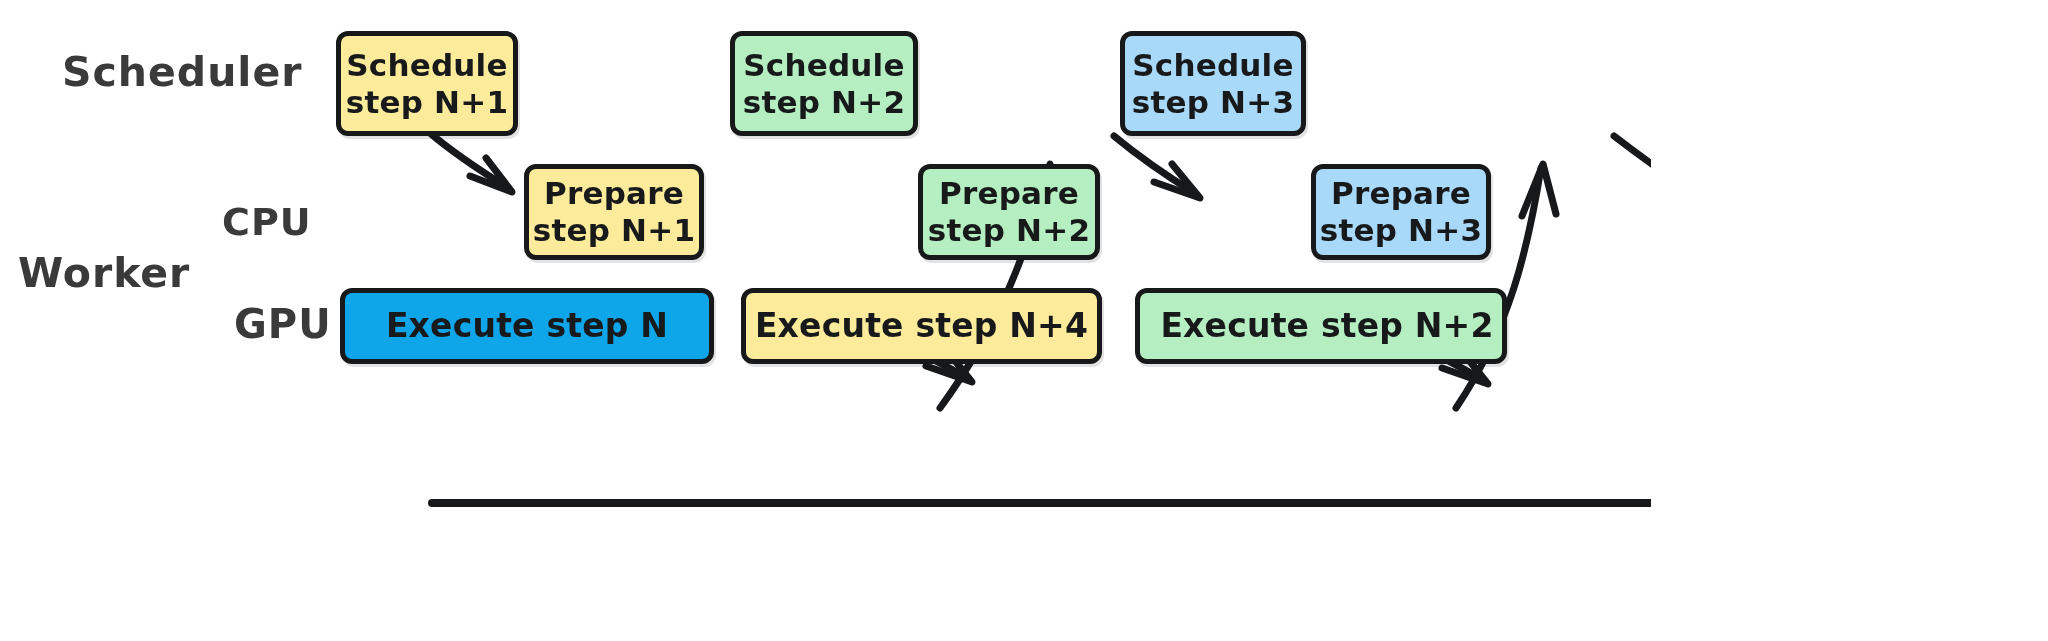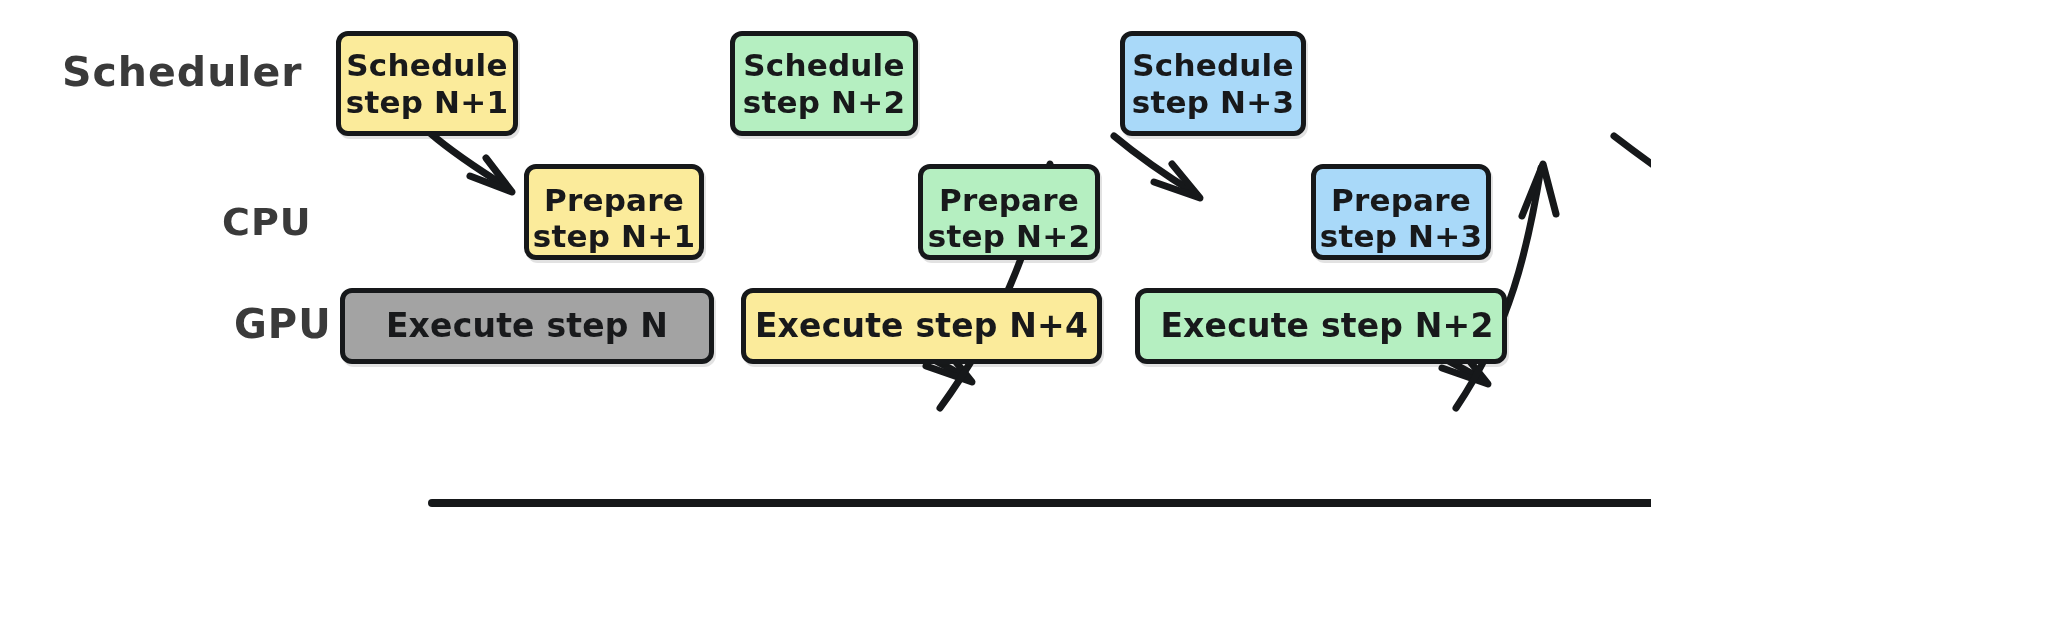--- a/index.html
+++ b/index.html
@@ -33,36 +33,37 @@
     color:#18191b;
     font-family:"DejaVu Sans", sans-serif;
     font-weight:700;
     line-height:1.18;
     letter-spacing:0.2px;
     box-shadow:2px 3px 0 rgba(20,20,20,.12);
   }
   .node .ln{display:block;}
 
   .sched{font-size:31px;}
-  .prep {font-size:31px;align-items:flex-end;}
+  .prep {font-size:31px;}
   .exec {font-size:33px;}
 
   .fill-yellow{background:#fbeb9b;}
   .fill-green {background:#b5efc1;}
   .fill-blue  {background:#a9d9f9;}
-  .fill-pink  {background:#a3a3a3;}
+  .fill-pink  {background:#0ea5e9;}
 
   svg#wires{position:absolute;left:0;top:0;width:2048px;height:641px;pointer-events:none;}
 </style>
 </head>
 <body>
 
 <div id="stage">
 
   <div class="lane-label" id="lbl-scheduler">Scheduler</div>
+  <div class="lane-label" id="lbl-worker">Worker</div>
   <div class="lane-label" id="lbl-cpu">CPU</div>
   <div class="lane-label" id="lbl-gpu">GPU</div>
 
   <svg id="wires" viewBox="0 0 2048 641">
     <g fill="none" stroke="#16181a" stroke-width="7" stroke-linecap="round" stroke-linejoin="round">
 
       <g>
         <path d="M430 117 C 452 136, 476 152, 508 172"></path>
         <path d="M470 160 L 512 176 L 486 142"></path>
       </g>

